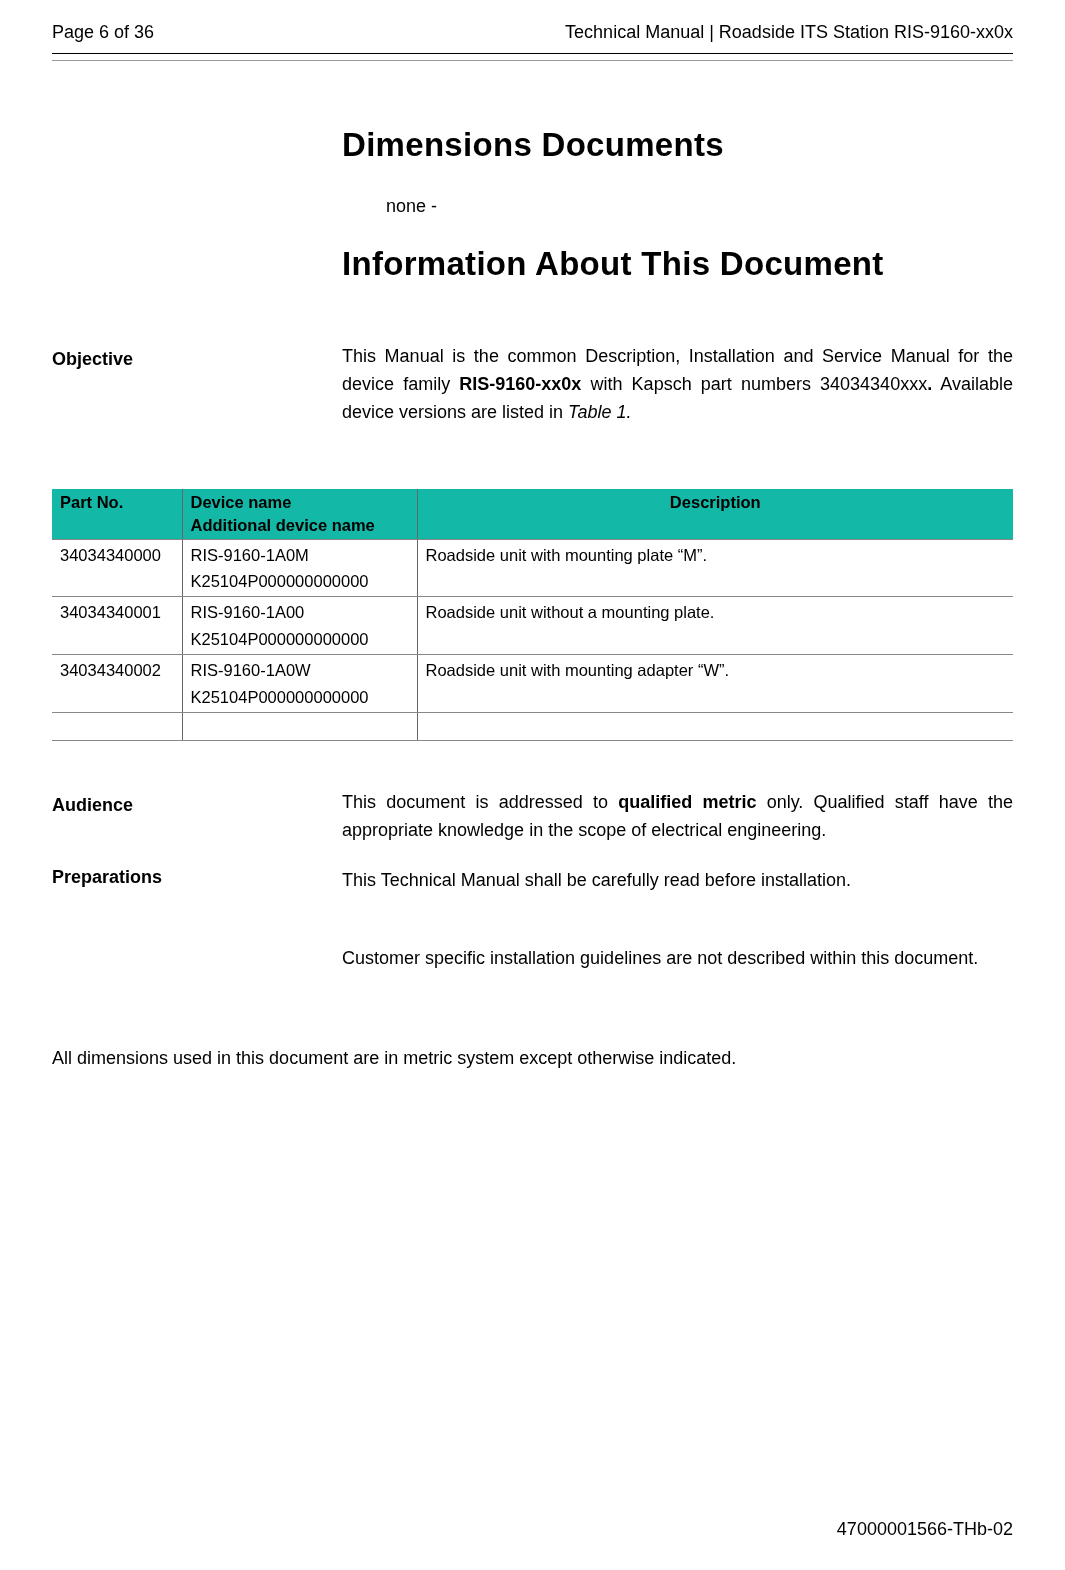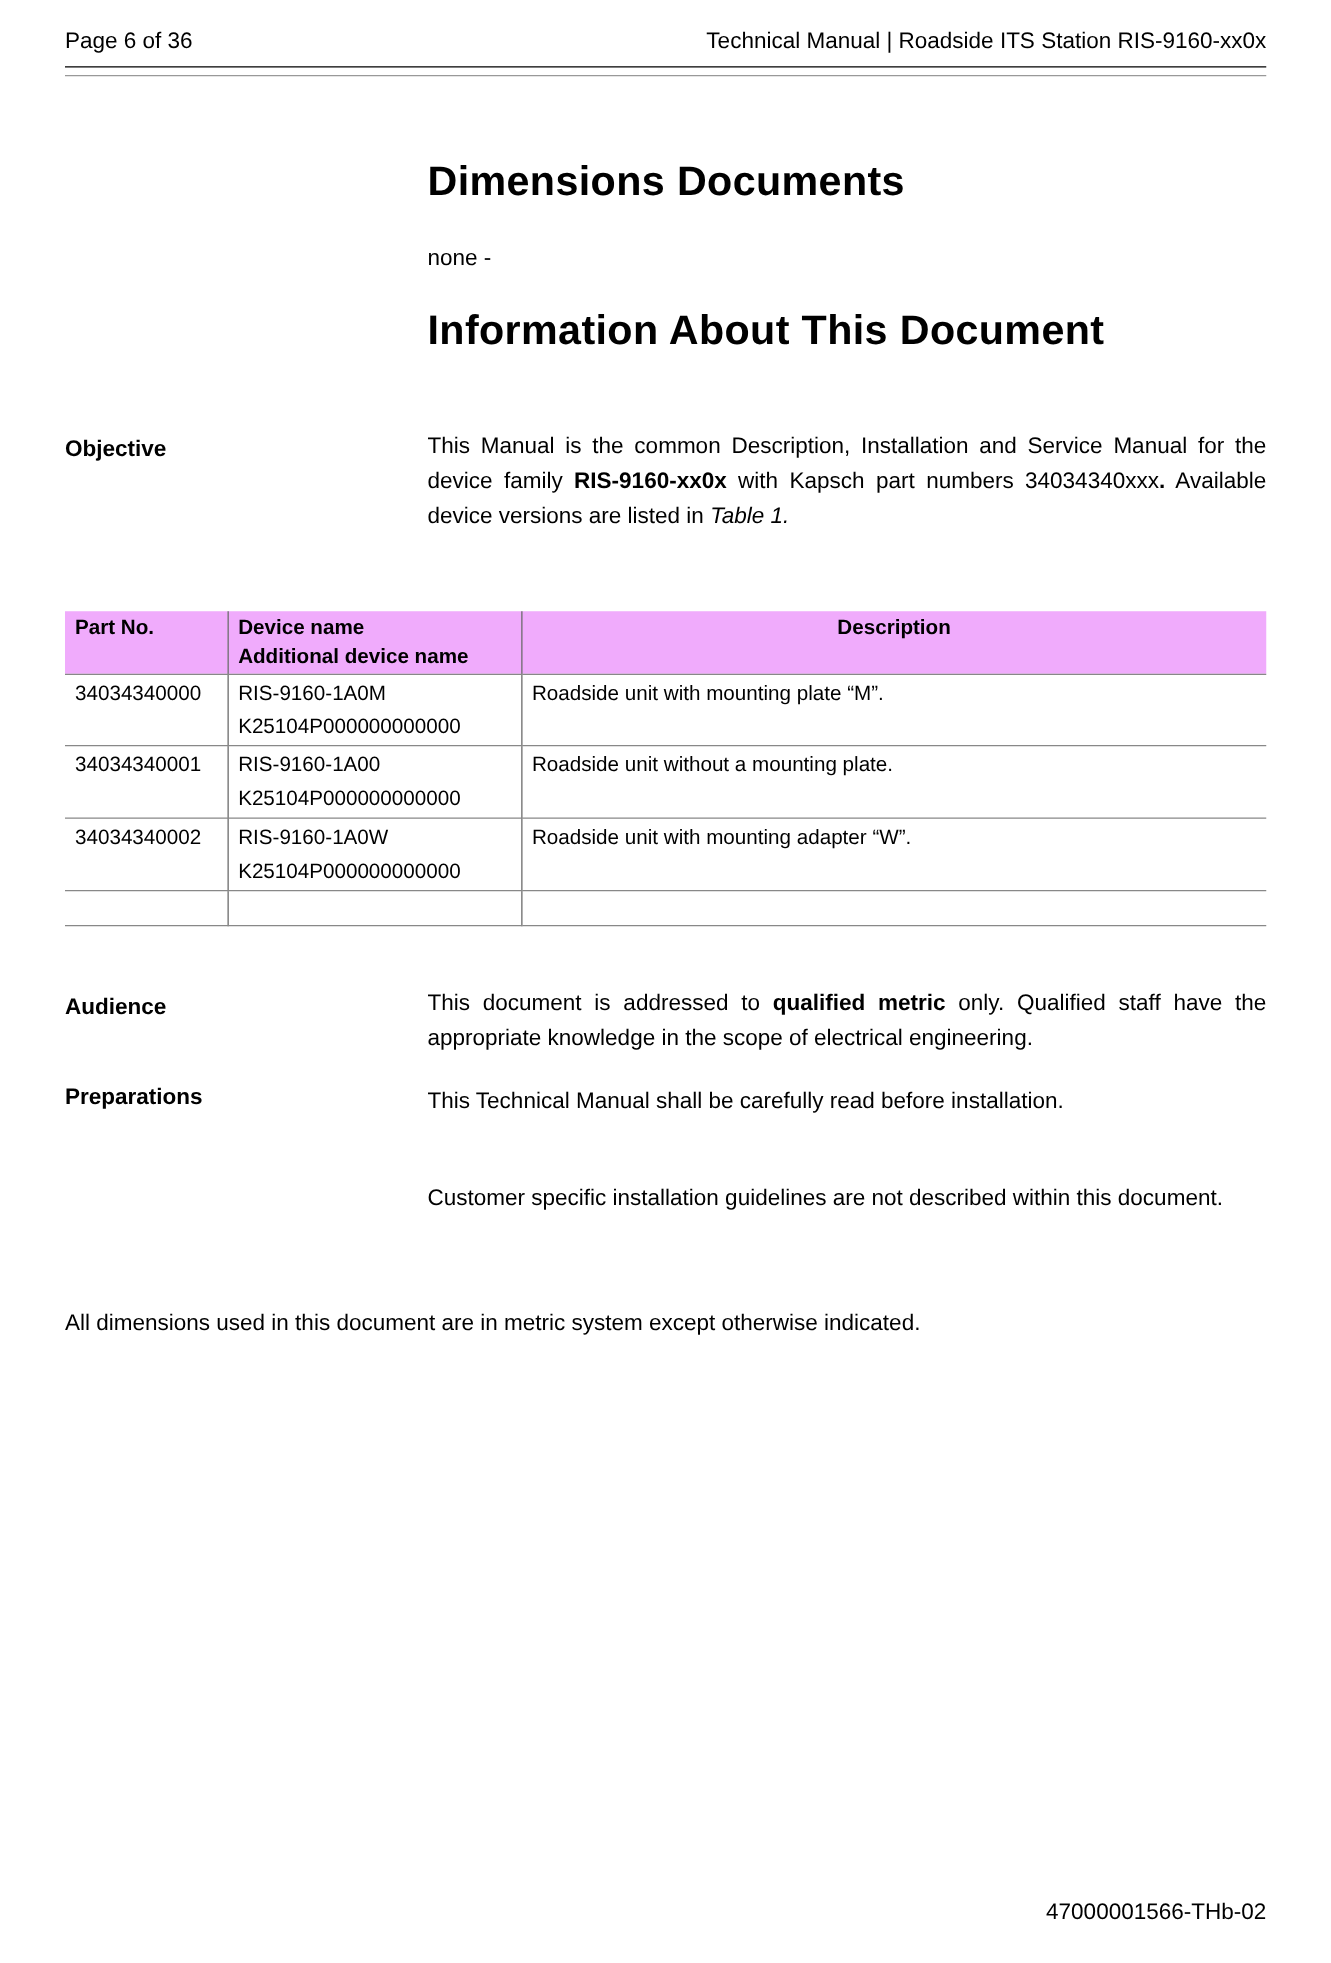--- a/index.html
+++ b/index.html
@@ -37,21 +37,21 @@
       flex: 1;
     }
     h1 {
       font-family: Arial, Helvetica, sans-serif;
       font-size: 33px;
       font-weight: 900;
       margin-bottom: 32px;
       letter-spacing: 0.3px;
     }
     h1.second { margin-top: 28px; margin-bottom: 60px;}
-    .none-line { font-size: 18px; margin-bottom: 0; }
+    .none-line { font-size: 18px; margin-bottom: 0; margin-left: 44px; }
     .side-label {
       font-size: 18px;
       font-weight: bold;
       margin-top: 6px;
     }
     .side-caption {
       font-size: 16px;
       font-style: italic;
       line-height: 1.45;
       margin-top: 2px;
@@ -70,21 +70,21 @@
     .bold { font-weight: bold; }
     .italic { font-style: italic; }
 
     table.devtable {
       width: 100%;
       border-collapse: collapse;
       font-size: 16.5px;
       margin-top: 2px;
     }
     table.devtable th {
-      background: #f0abfc;
+      background: #14b8a6;
       font-weight: bold;
       text-align: left;
       padding: 4px 8px;
       border: none;
       vertical-align: top;
     }
     table.devtable th.center { text-align: center; }
     table.devtable td {
       padding: 2px 8px;
       vertical-align: top;

